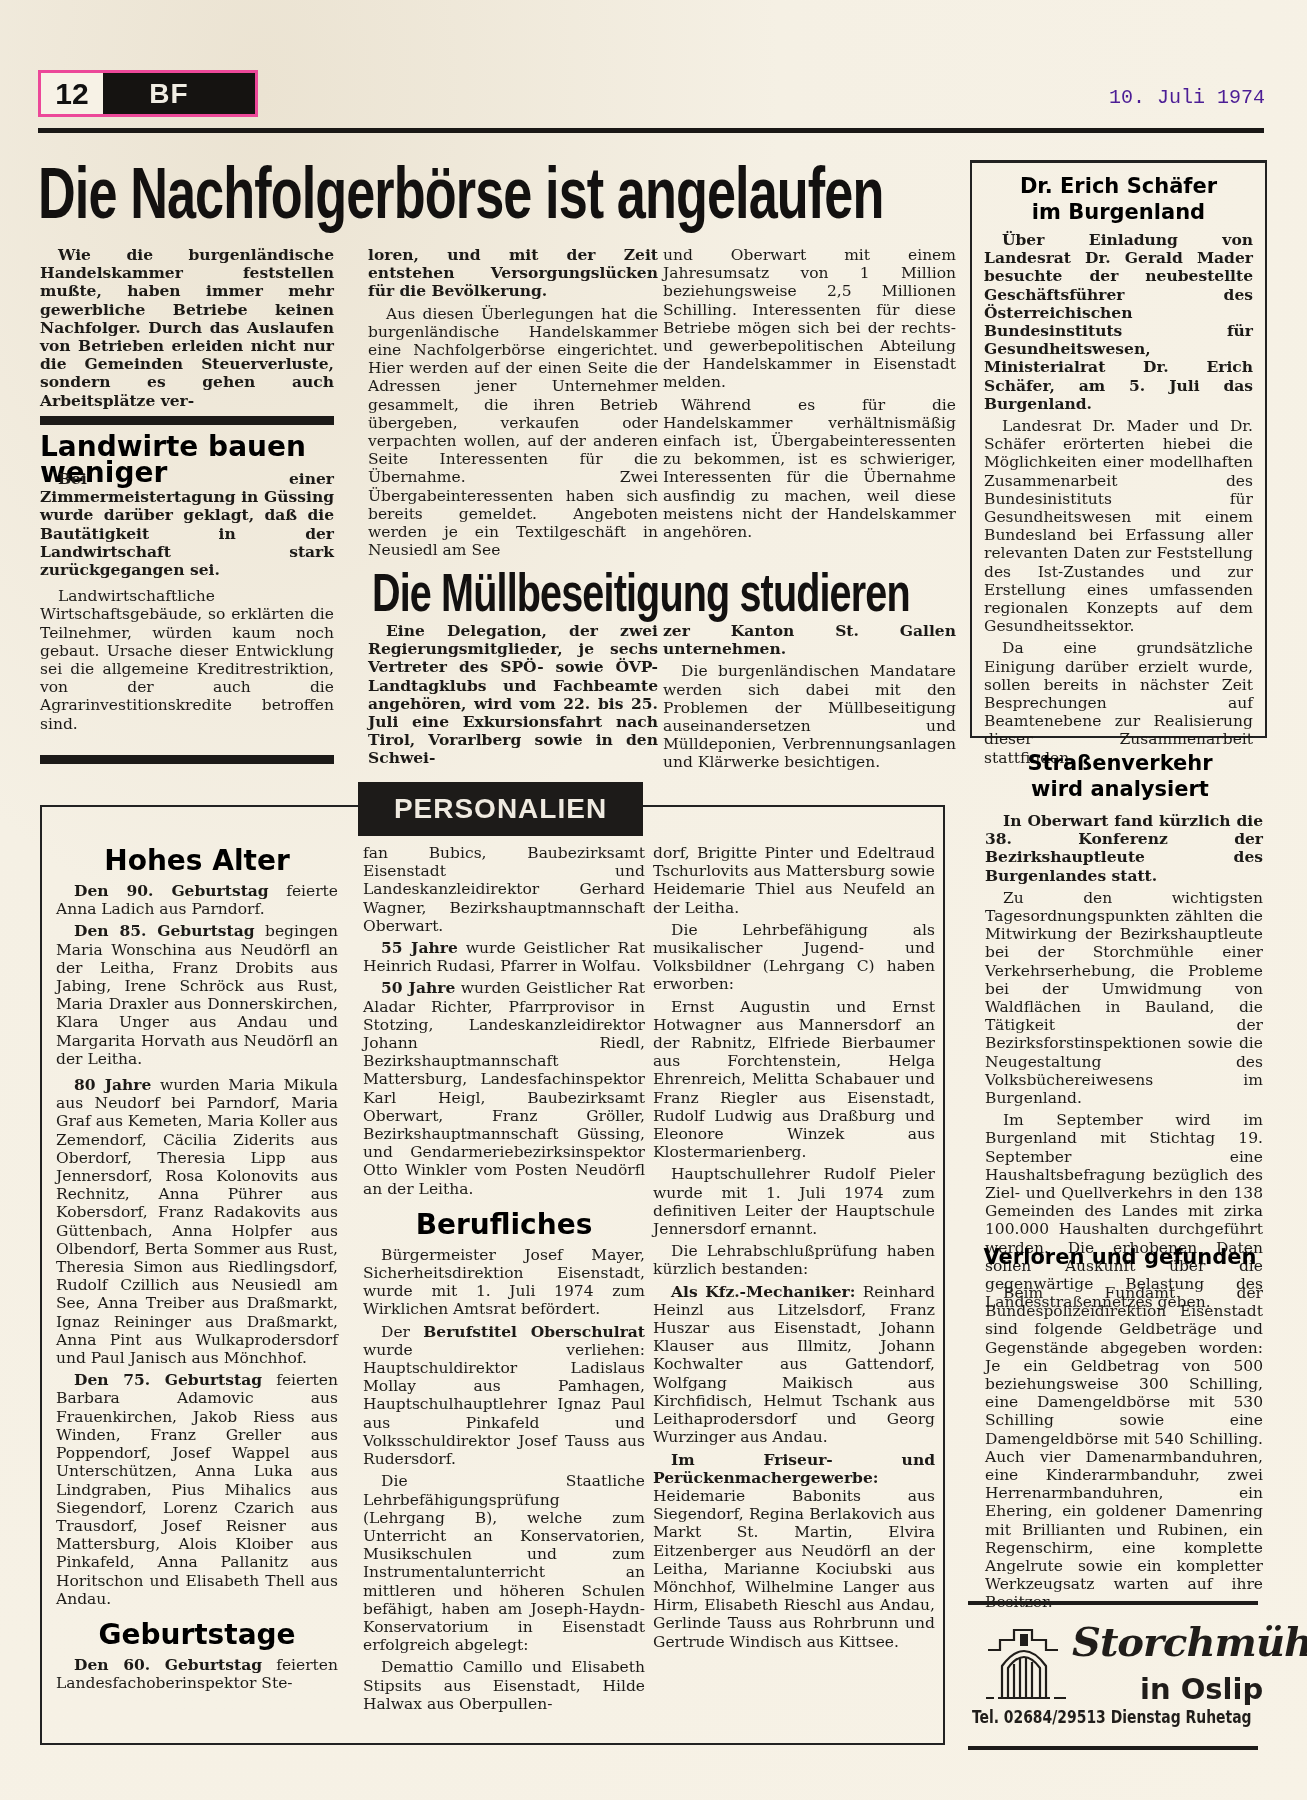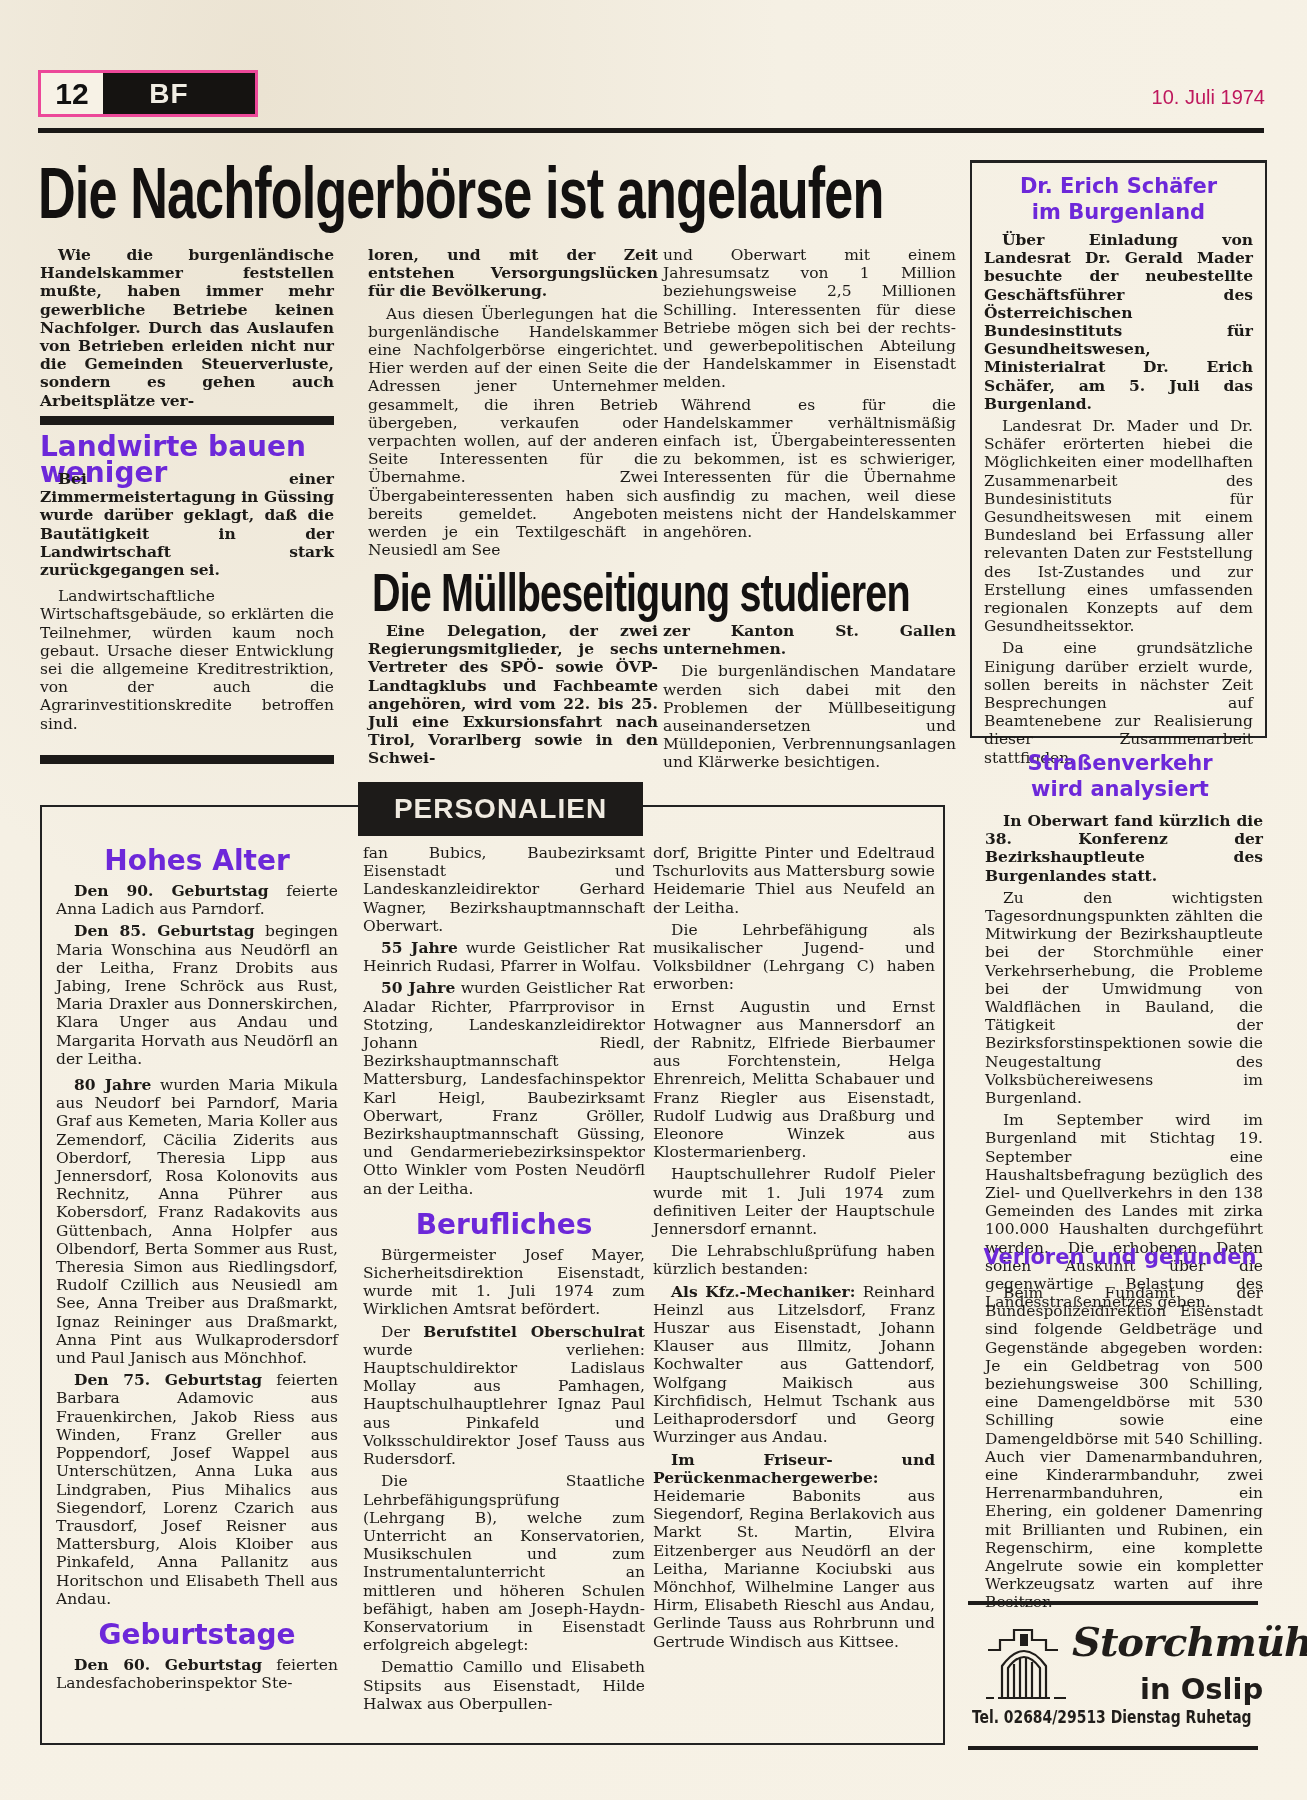--- a/index.html
+++ b/index.html
@@ -9,34 +9,34 @@
       font-family: "DejaVu Serif", serif;
       color: #1c1a17;
       background: radial-gradient(ellipse at 20% 5%, #ebe3d2 0%, #f5f0e4 35%, #f7f2e6 100%);
     }
     .abs { position: absolute; }
 
     
     .page-badge { left: 38px; top: 70px; width: 220px; height: 47px; background: #151311; border: 3px solid #ec4899; display: flex; align-items: center; }
     .page-num { width: 62px; height: 100%; background: #f7f2e6; display: flex; align-items: center; justify-content: center; font-family: "Liberation Sans", sans-serif; font-weight: 700; font-size: 30px; color: #111; }
     .section-code { flex: 1; text-align: center; font-family: "Liberation Sans", sans-serif; font-weight: 700; font-size: 28px; color: #f1ede3; letter-spacing: 1px; padding-right: 20px; }
-    .issue-date { right: 42px; top: 86px; font-family: Liberation Sans, sans-serif; font-size: 20px; color: #be185d; }
+    .issue-date { right: 42px; top: 86px; font-family: Liberation Mono, monospace; font-size: 20px; color: #4c1d95; }
     .rule-top { left: 38px; top: 128px; width: 1226px; height: 5px; background: #1a1816; }
 
     
     .hl-big { font-family: "Liberation Sans", sans-serif; font-weight: 700; color: #131110; transform-origin: left top; white-space: nowrap; letter-spacing: -1px; }
     .hl1 { left: 38px; top: 150px; font-size: 58px; transform: scaleX(0.90) scaleY(1.25); }
     .hl2 { left: 372px; top: 562px; font-size: 46px; transform: scaleX(0.86) scaleY(1.15); }
 
     
     .col { font-size: 15.5px; line-height: 18.2px; text-align: justify; hyphens: manual; }
     .col p { text-indent: 18px; margin-bottom: 4px; }
     .bold { font-weight: 700; }
     .lead { font-weight: 700; }
-    .sub-hl { font-family: "DejaVu Sans", sans-serif; font-weight: 700; font-size: 21px; text-align: center; line-height: 26px; color: #6d28d9; }
+    .sub-hl { font-family: "DejaVu Sans", sans-serif; font-weight: 700; font-size: 21px; text-align: center; line-height: 26px; color: #000000; }
 
     .c1 { left: 40px; top: 246px; width: 294px; }
     .c2 { left: 368px; top: 246px; width: 290px; }
     .c3 { left: 663px; top: 246px; width: 293px; }
 
     .thick-rule { height: 9px; background: #1c1a18; }
     .r1 { left: 40px; top: 416px; width: 294px; }
     .r2 { left: 40px; top: 755px; width: 294px; }
 
     .lw-title { left: 40px; top: 434px; width: 294px; font-size: 28px; text-align: left; }

